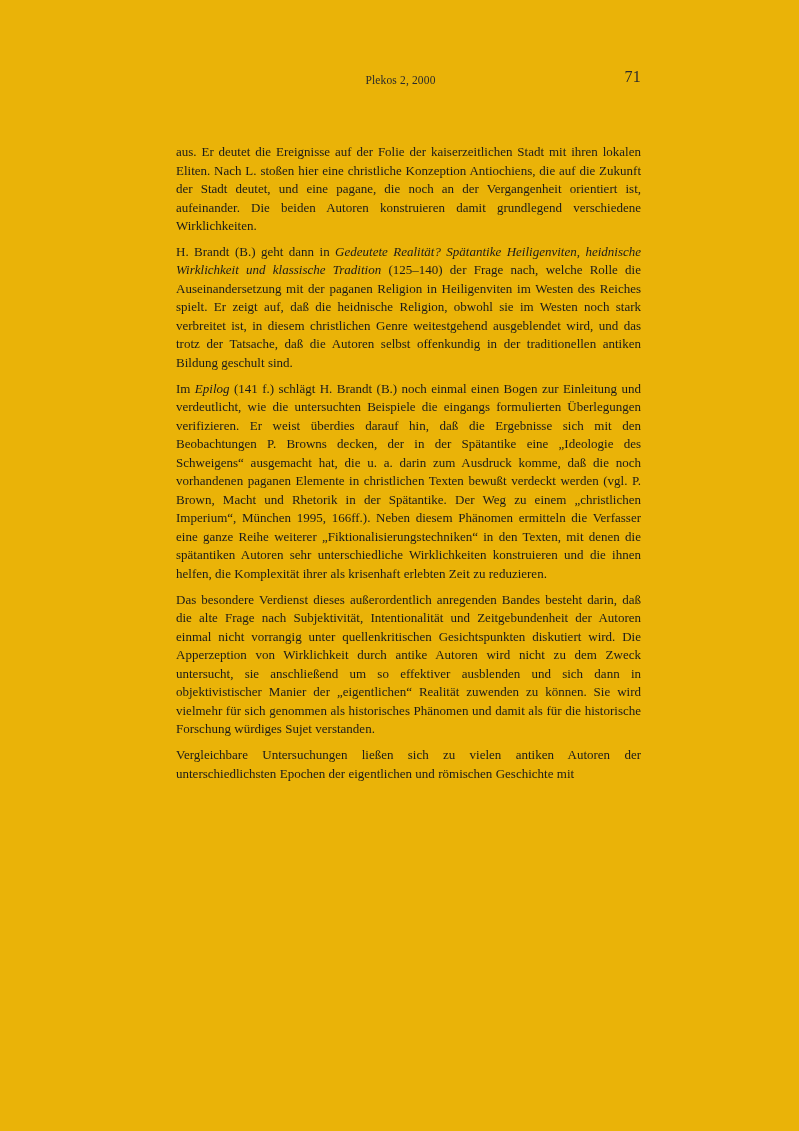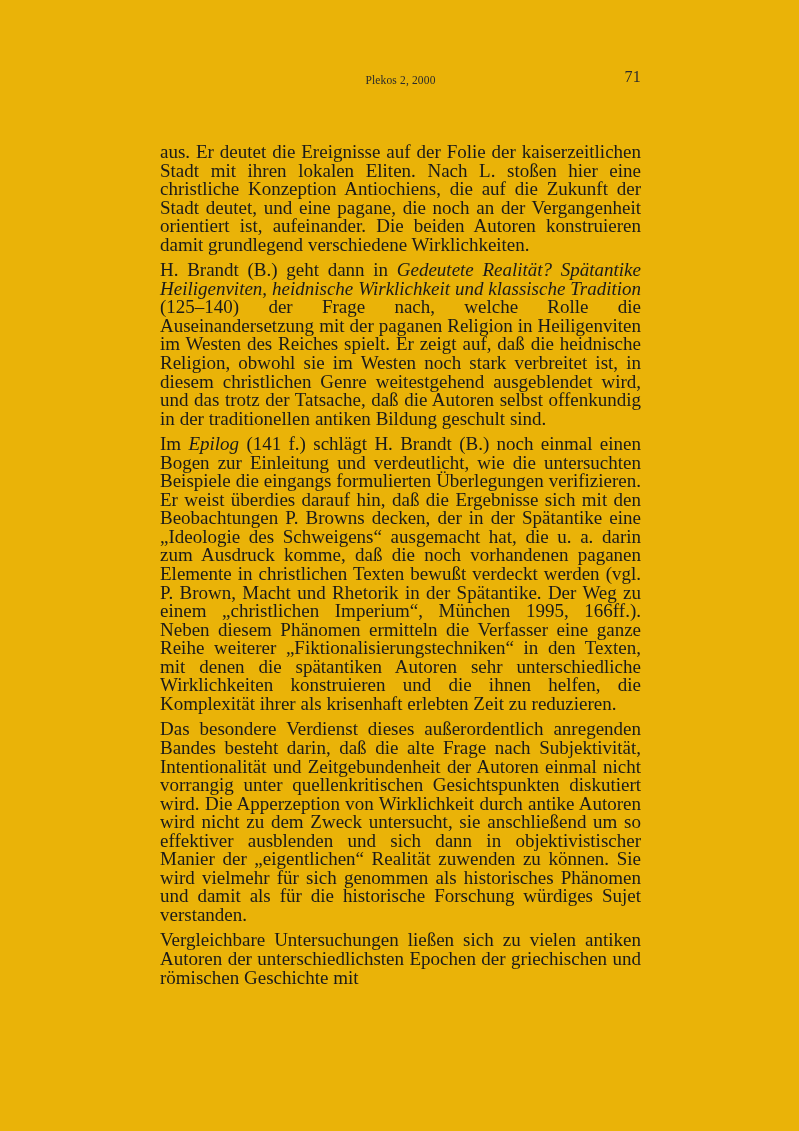--- a/index.html
+++ b/index.html
@@ -48,22 +48,22 @@
   }
 
   
   .textblock {
     position: absolute;
     top: 143px;
     left: 160px;
     width: 481px;
   }
   p.para {
-    margin: 0 0 7px 0;
-    font-size: 19px;
+    margin: 0 0 7px 16px;
+    font-size: 13px;
     line-height: 18.55px;
     text-align: justify;
     text-justify: inter-word;
     hyphens: manual;
     word-spacing: 0.1px;
   }
   p.para:last-child {
     margin-bottom: 0;
   }
   .it {
@@ -83,17 +83,17 @@
   <div class="textblock">
 
     <p class="para">aus. Er deutet die Ereignisse auf der Folie der kaiserzeitlichen Stadt mit ihren lokalen Eliten. Nach L. stoßen hier eine christliche Konzeption Antiochiens, die auf die Zukunft der Stadt deutet, und eine pagane, die noch an der Vergangenheit orientiert ist, aufeinander. Die beiden Autoren konstruieren damit grundlegend verschiedene Wirklichkeiten.</p>
 
     <p class="para"><span>H. Brandt (B.) geht dann in </span><span class="it">Gedeutete Realität? Spätantike Heiligenviten, heidnische Wirklichkeit und klassische Tradition</span><span> (125–140) der Frage nach, welche Rolle die Auseinandersetzung mit der paganen Religion in Heiligenviten im Westen des Reiches spielt. Er zeigt auf, daß die heidnische Religion, obwohl sie im Westen noch stark verbreitet ist, in diesem christlichen Genre weitestgehend ausgeblendet wird, und das trotz der Tatsache, daß die Autoren selbst offenkundig in der traditionellen antiken Bildung geschult sind.</span></p>
 
     <p class="para"><span>Im </span><span class="it">Epilog</span><span> (141 f.) schlägt H. Brandt (B.) noch einmal einen Bogen zur Einleitung und verdeutlicht, wie die untersuchten Beispiele die eingangs formulierten Überlegungen verifizieren. Er weist überdies darauf hin, daß die Ergebnisse sich mit den Beobachtungen P. Browns decken, der in der Spätantike eine „Ideologie des Schweigens“ ausgemacht hat, die u. a. darin zum Ausdruck komme, daß die noch vorhandenen paganen Elemente in christlichen Texten bewußt verdeckt werden (vgl. P. Brown, Macht und Rhetorik in der Spätantike. Der Weg zu einem „christlichen Imperium“, München 1995, 166ff.). Neben diesem Phänomen ermitteln die Verfasser eine ganze Reihe weiterer „Fiktionalisierungstechniken“ in den Texten, mit denen die spätantiken Autoren sehr unterschiedliche Wirklichkeiten konstruieren und die ihnen helfen, die Komplexität ihrer als krisenhaft erlebten Zeit zu reduzieren.</span></p>
 
     <p class="para">Das besondere Verdienst dieses außerordentlich anregenden Bandes besteht darin, daß die alte Frage nach Subjektivität, Intentionalität und Zeitgebundenheit der Autoren einmal nicht vorrangig unter quellenkritischen Gesichtspunkten diskutiert wird. Die Apperzeption von Wirklichkeit durch antike Autoren wird nicht zu dem Zweck untersucht, sie anschließend um so effektiver ausblenden und sich dann in objektivistischer Manier der „eigentlichen“ Realität zuwenden zu können. Sie wird vielmehr für sich genommen als historisches Phänomen und damit als für die historische Forschung würdiges Sujet verstanden.</p>
 
-    <p class="para">Vergleichbare Untersuchungen ließen sich zu vielen antiken Autoren der unterschiedlichsten Epochen der griechischen und römischen Geschichte mit</p>
+    <p class="para">Vergleichbare Untersuchungen ließen sich zu vielen antiken Autoren der unterschiedlichsten Epochen der eigentlichen und römischen Geschichte mit</p>
 
   </div>
 
 </div>
 
 </body></html>

